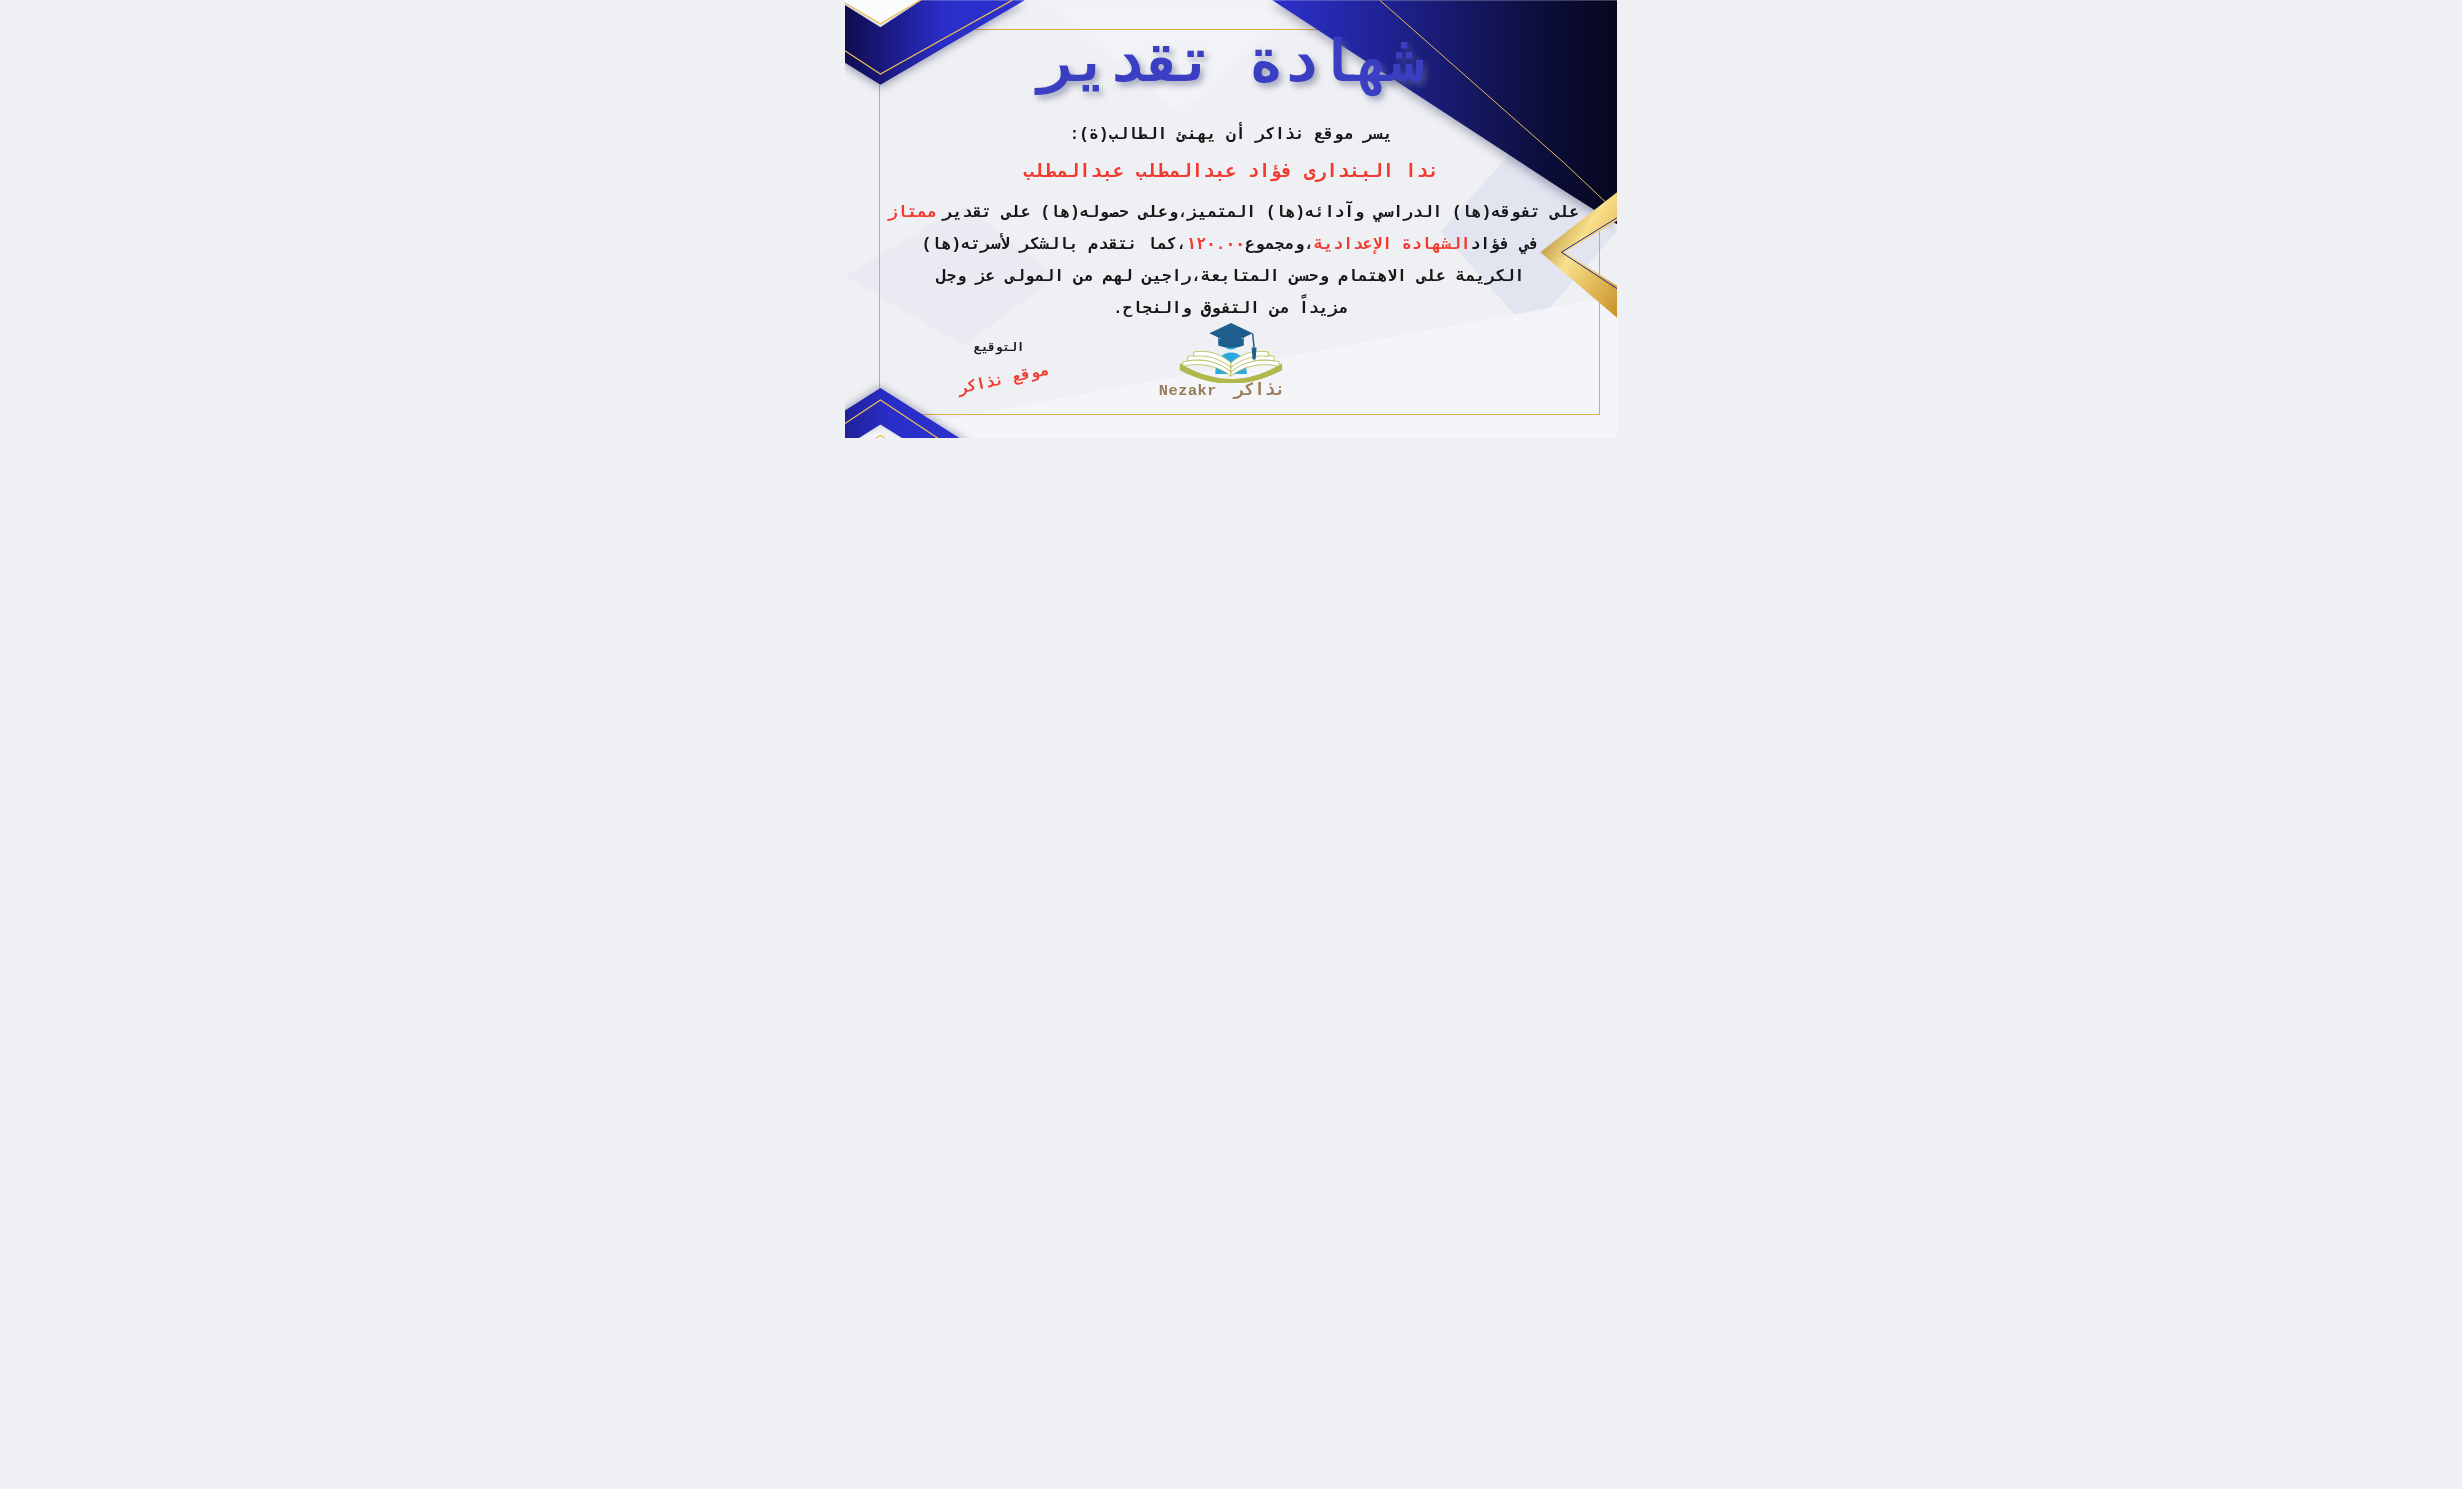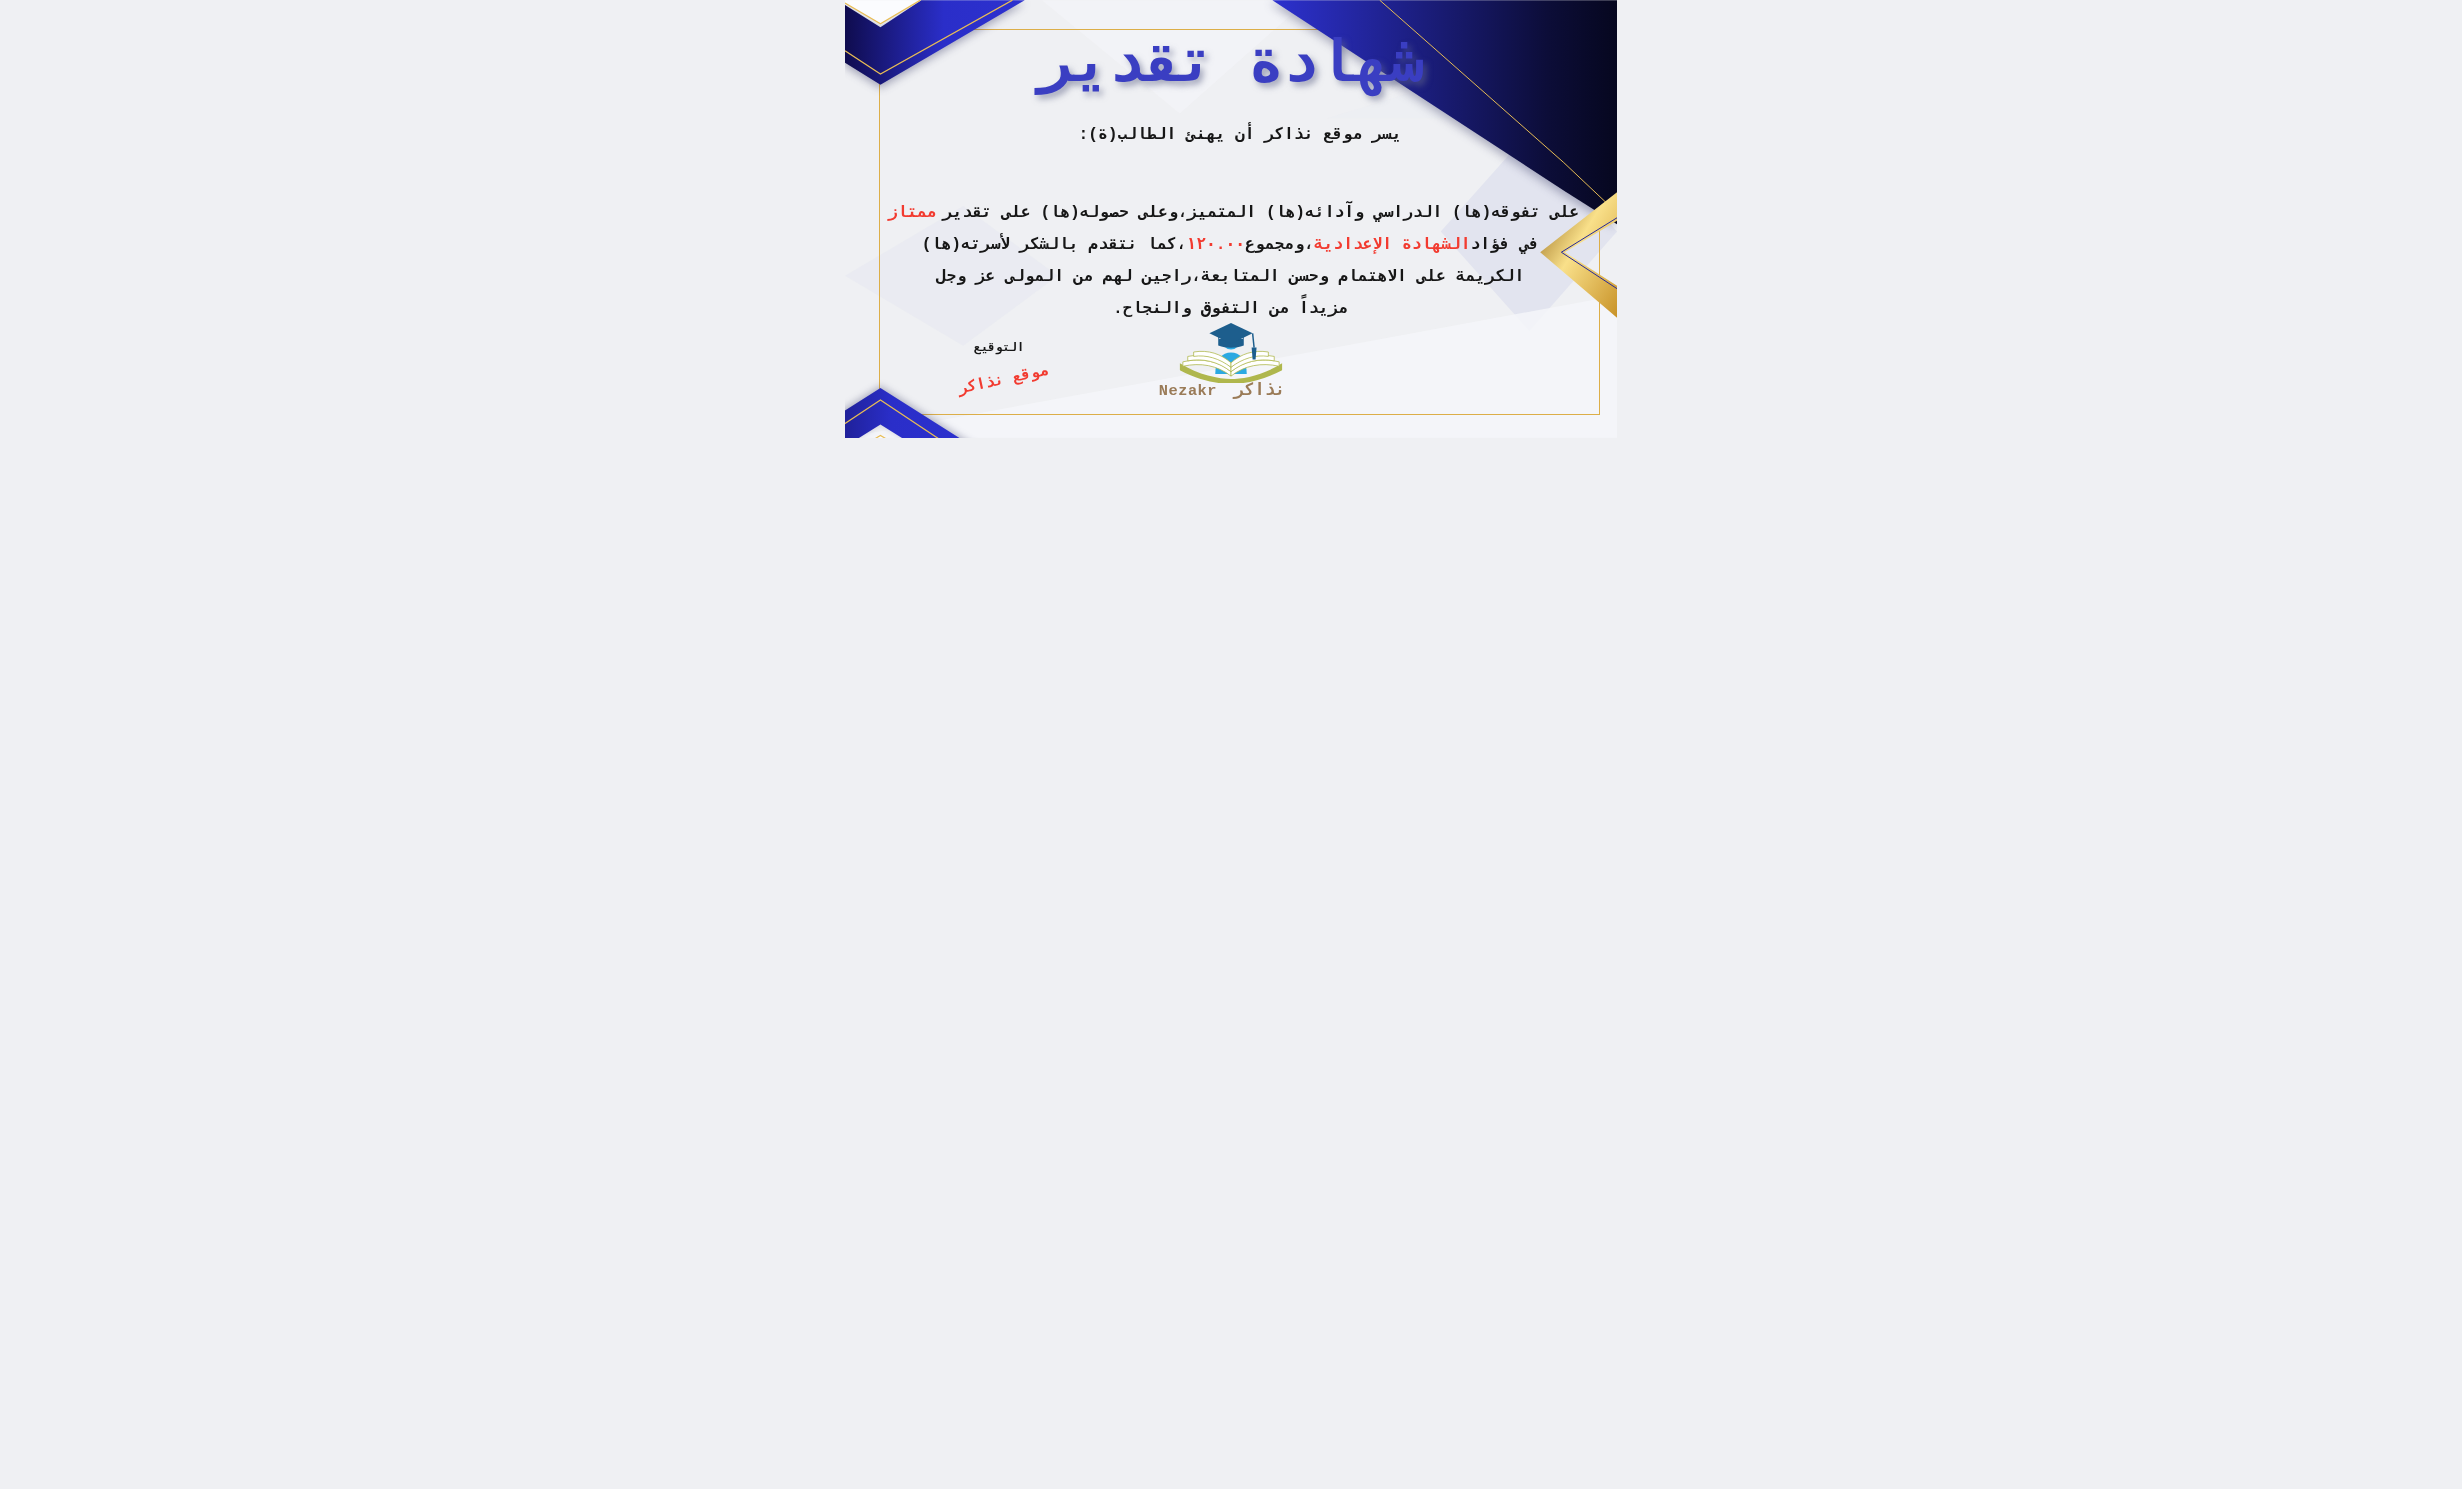--- a/index.html
+++ b/index.html
@@ -23,21 +23,21 @@
   .corner-shadow{filter:drop-shadow(0px 7px 9px rgba(40,42,90,.38));}
   .corner-shadow-up{filter:drop-shadow(0px -5px 8px rgba(40,42,90,.32));}
   .tri-shadow{filter:drop-shadow(-5px 6px 10px rgba(40,42,90,.35));}
   
   .txt{z-index:4;color:#161616;}
   #title{
     left:0;top:27.6px;width:100%;text-align:center;
     font-size:58px;font-weight:bold;color:#3a3ec2;line-height:1.3;
     text-shadow:3.4px 4.4px 5.9px rgba(99,103,138,.55);
   }
-  #greeting{left:9px;top:124px;width:100%;text-align:center;font-size:16.3px;font-weight:bold;}
+  #greeting{left:0;top:124px;width:100%;text-align:center;font-size:16.3px;font-weight:bold;}
   #student-name{left:0;top:160px;width:100%;text-align:center;font-size:18.7px;font-weight:bold;color:#f23b30;}
   #body-text{left:34px;top:197px;width:703px;text-align:center;font-size:16.3px;font-weight:bold;line-height:32px;}
   .red-seg{color:#f23b30;margin:0 0;}
   .red-seg.wide{margin:0 6px;}
   #signature-label{left:112px;top:340px;width:84px;text-align:center;font-size:12px;font-weight:bold;}
   #signature-script{
     left:102px;top:370px;width:113px;text-align:center;font-size:15.3px;color:#f23b30;
     transform:rotate(-12deg);font-weight:bold;
   }
   
@@ -109,20 +109,21 @@
     <g>
       <path d="M1568,390 L1412,512 L1568,645 L1568,580 L1462,512 L1568,448 Z" fill="url(#goldGrad)"></path>
       <path d="M1568,442 L1455,512 L1568,586" fill="none" stroke="#23279b" stroke-width="2"></path>
     </g>
   </svg>
 
   <div id="title" class="abs txt" dir="rtl">شهادة تقدير</div>
 
   <div id="greeting" class="abs txt" dir="rtl">يسر موقع نذاكر أن يهنئ الطالب(ة):</div>
 
+  <div id="student-name" class="abs txt" dir="rtl">ندا البندارى فؤاد عبدالمطلب عبدالمطلب</div>
 
   <div id="body-text" class="abs txt" dir="rtl">
     <div>
       <span>على تفوقه(ها) الدراسي وآدائه(ها) المتميز،وعلى حصوله(ها) على تقدير</span><span class="red-seg wide">ممتاز</span>
     </div>
     <div>
       <span>في فؤاد</span><span class="red-seg">الشهادة الإعدادية</span><span>،ومجموع</span><span class="red-seg">١٢٠.٠٠</span><span>،كما نتقدم بالشكر لأسرته(ها)</span>
     </div>
     <div>الكريمة على الاهتمام وحسن المتابعة،راجين لهم من المولى عز وجل</div>
     <div>مزيداً من التفوق والنجاح.</div>

